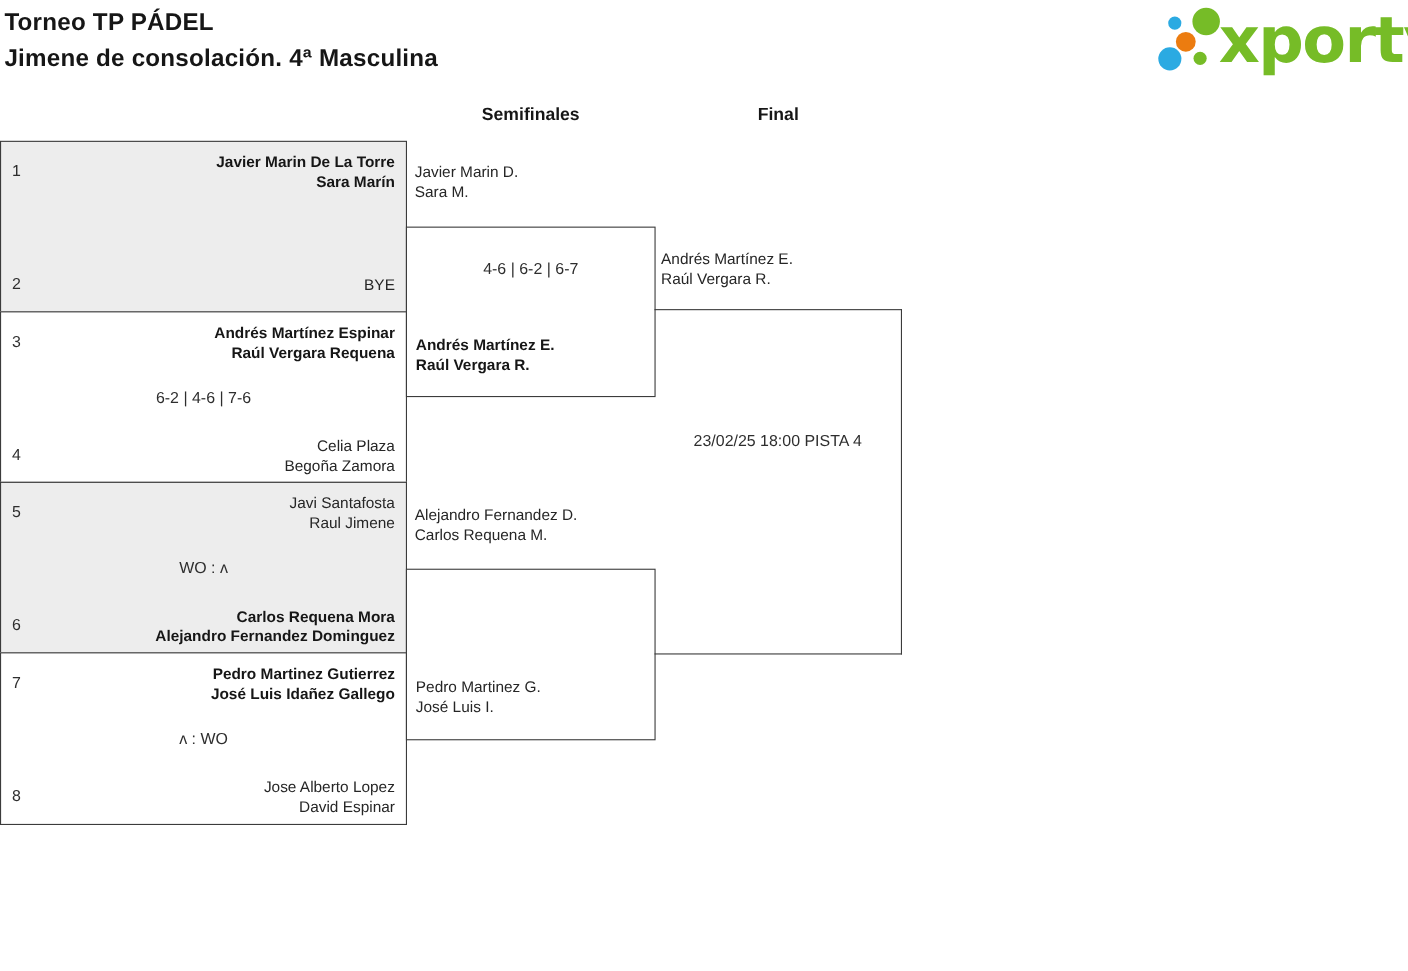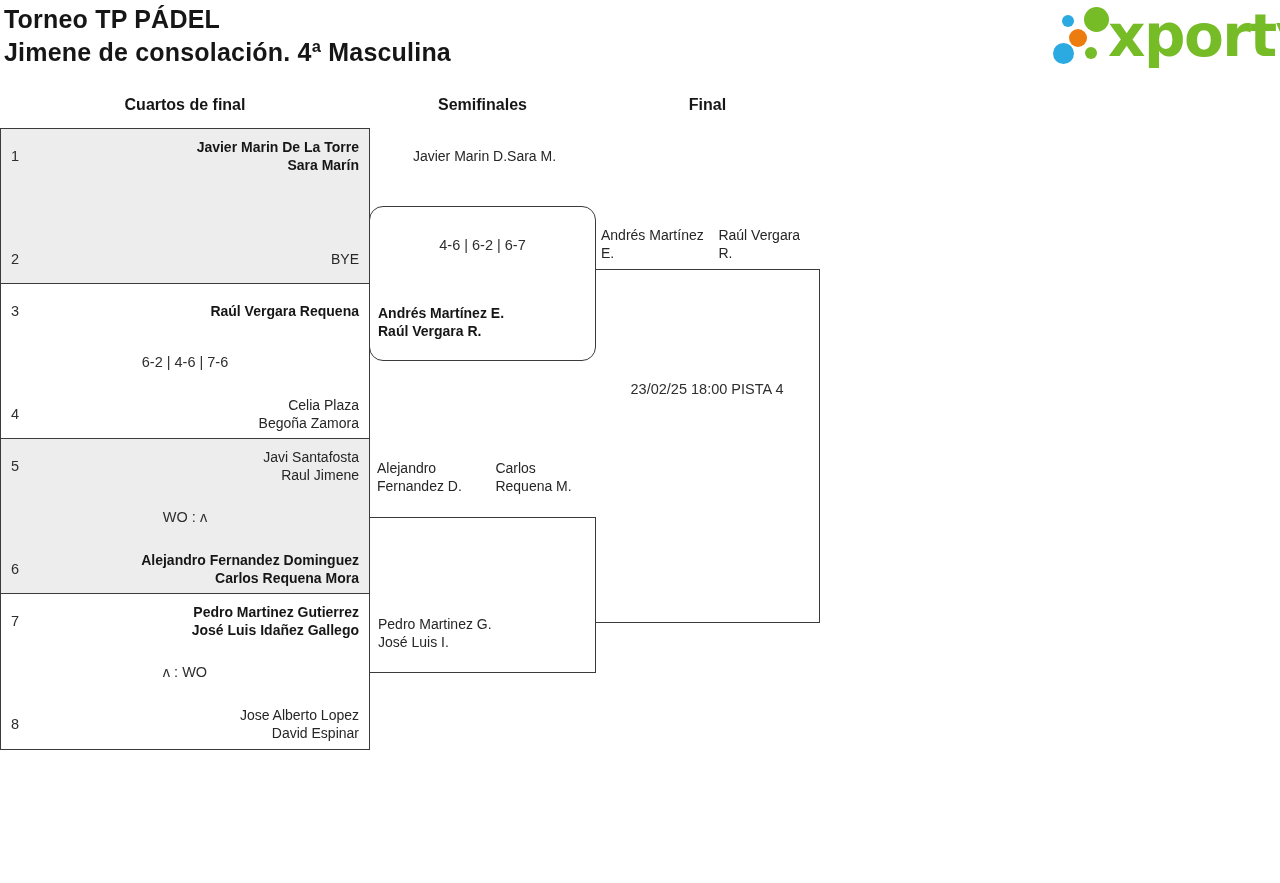--- a/index.html
+++ b/index.html
@@ -4,21 +4,21 @@
 <style>
   :root{
     --green:#76bc27; --blue:#2baae2; --orange:#ec7c10;
     --line:#3b3b3b; --gray:#ededed; --text:#262626; --dark:#161616;
   }
   html,body{margin:0;padding:0;background:#fff;}
   body{font-family:"Liberation Sans","DejaVu Sans",sans-serif;color:var(--text);}
   .page{position:relative;width:1280px;height:883px;background:#fff;overflow:hidden;}
 
   
-  .title{position:absolute;left:4px;top:3px;font-size:25px;line-height:33px;
+  .title{position:absolute;left:4px;top:3px;font-size:22px;line-height:33px;
          font-weight:700;color:var(--dark);letter-spacing:0.2px;}
   .title div{white-space:nowrap;}
 
   
   .logo{position:absolute;left:1048px;top:0;width:232px;height:72px;}
   .dot{position:absolute;border-radius:50%;}
   .d-blue-sm {left:14px;top:15px;width:12px;height:12px;background:var(--blue);}
   .d-green-lg{left:36px;top:7px;width:25px;height:25px;background:var(--green);}
   .d-orange  {left:21px;top:29px;width:18px;height:18px;background:var(--orange);}
   .d-blue-lg {left:5px;top:43px;width:21px;height:21px;background:var(--blue);}
@@ -48,29 +48,29 @@
   .row-bot{top:112px;}
   .team{position:absolute;left:28px;width:330px;height:36px;display:flex;
         flex-direction:column;justify-content:center;font-size:14px;line-height:18px;text-align:right;}
   .team span{white-space:nowrap;}
   .team.bold{font-weight:700;color:var(--dark);}
   .score{position:absolute;left:0;right:0;top:70px;height:18px;text-align:center;
          font-size:14.5px;color:#2e2e2e;}
 
   
   .match-box{position:absolute;box-sizing:border-box;border:1px solid var(--line);background:transparent;}
-  #sf1{left:369px;top:206px;width:227px;height:155px;border-radius:14px;}
+  #sf1{left:369px;top:206px;width:227px;height:155px;}
   #sf2{left:369px;top:517px;width:227px;height:156px;padding-left:36px;}
-  #final-box{left:595px;top:269px;width:225px;height:354px;border-left:none;}
+  #final-box{left:595px;top:281px;width:225px;height:314px;border-left:none;}
   .sf-score{position:absolute;left:0;right:0;top:30px;height:18px;text-align:center;
             font-size:14.5px;color:#2e2e2e;}
   .inner-team{position:absolute;left:8px;top:97px;width:210px;height:36px;display:flex;
               flex-direction:column;justify-content:center;font-size:14px;line-height:18px;}
   .inner-team.bold{font-weight:700;color:var(--dark);}
-  .float-team{position:absolute;width:215px;height:36px;display:flex;flex-direction:row;
+  .float-team{position:absolute;width:215px;height:36px;display:flex;flex-direction:column;
               justify-content:center;font-size:14px;line-height:18px;}
   #sf1-top{left:377px;top:147px;}
   #sf2-top{left:377px;top:459px;}
   #final-top{left:601px;top:226px;}
   .schedule{position:absolute;left:0;right:0;top:111px;height:18px;text-align:center;
             font-size:14.5px;color:#2e2e2e;}
 </style>
 </head>
 <body>
 
@@ -83,62 +83,62 @@
 
   <div class="logo">
     <span class="dot d-blue-sm"></span>
     <span class="dot d-green-lg"></span>
     <span class="dot d-orange"></span>
     <span class="dot d-blue-lg"></span>
     <span class="dot d-green-sm"></span>
     <span class="wordmark">xporty</span>
   </div>
 
-  <div class="round-header rh-qf">Cuartos de final</div>
   <div class="round-header rh-sf">Semifinales</div>
   <div class="round-header rh-f">Final</div>
 
   <div class="qf gray" id="qf1">
     <div class="seed row-top">1</div>
     <div class="team row-top bold">
       <span>Javier Marin De La Torre</span>
       <span>Sara Marín</span>
     </div>
     <div class="score"></div>
     <div class="seed row-bot">2</div>
     <div class="team row-bot">
       <span>BYE</span>
       <span></span>
     </div>
   </div>
 
   <div class="qf" id="qf2">
     <div class="seed row-top">3</div>
     <div class="team row-top bold">
+      <span>Andrés Martínez Espinar</span>
       <span>Raúl Vergara Requena</span>
     </div>
     <div class="score">6-2 | 4-6 | 7-6</div>
     <div class="seed row-bot">4</div>
     <div class="team row-bot">
       <span>Celia Plaza</span>
       <span>Begoña Zamora</span>
     </div>
   </div>
 
   <div class="qf gray" id="qf3">
     <div class="seed row-top">5</div>
     <div class="team row-top">
       <span>Javi Santafosta</span>
       <span>Raul Jimene</span>
     </div>
     <div class="score">WO : ʌ</div>
     <div class="seed row-bot">6</div>
     <div class="team row-bot bold">
+      <span>Carlos Requena Mora</span>
       <span>Alejandro Fernandez Dominguez</span>
-      <span>Carlos Requena Mora</span>
     </div>
   </div>
 
   <div class="qf" id="qf4">
     <div class="seed row-top">7</div>
     <div class="team row-top bold">
       <span>Pedro Martinez Gutierrez</span>
       <span>José Luis Idañez Gallego</span>
     </div>
     <div class="score">ʌ : WO</div>

